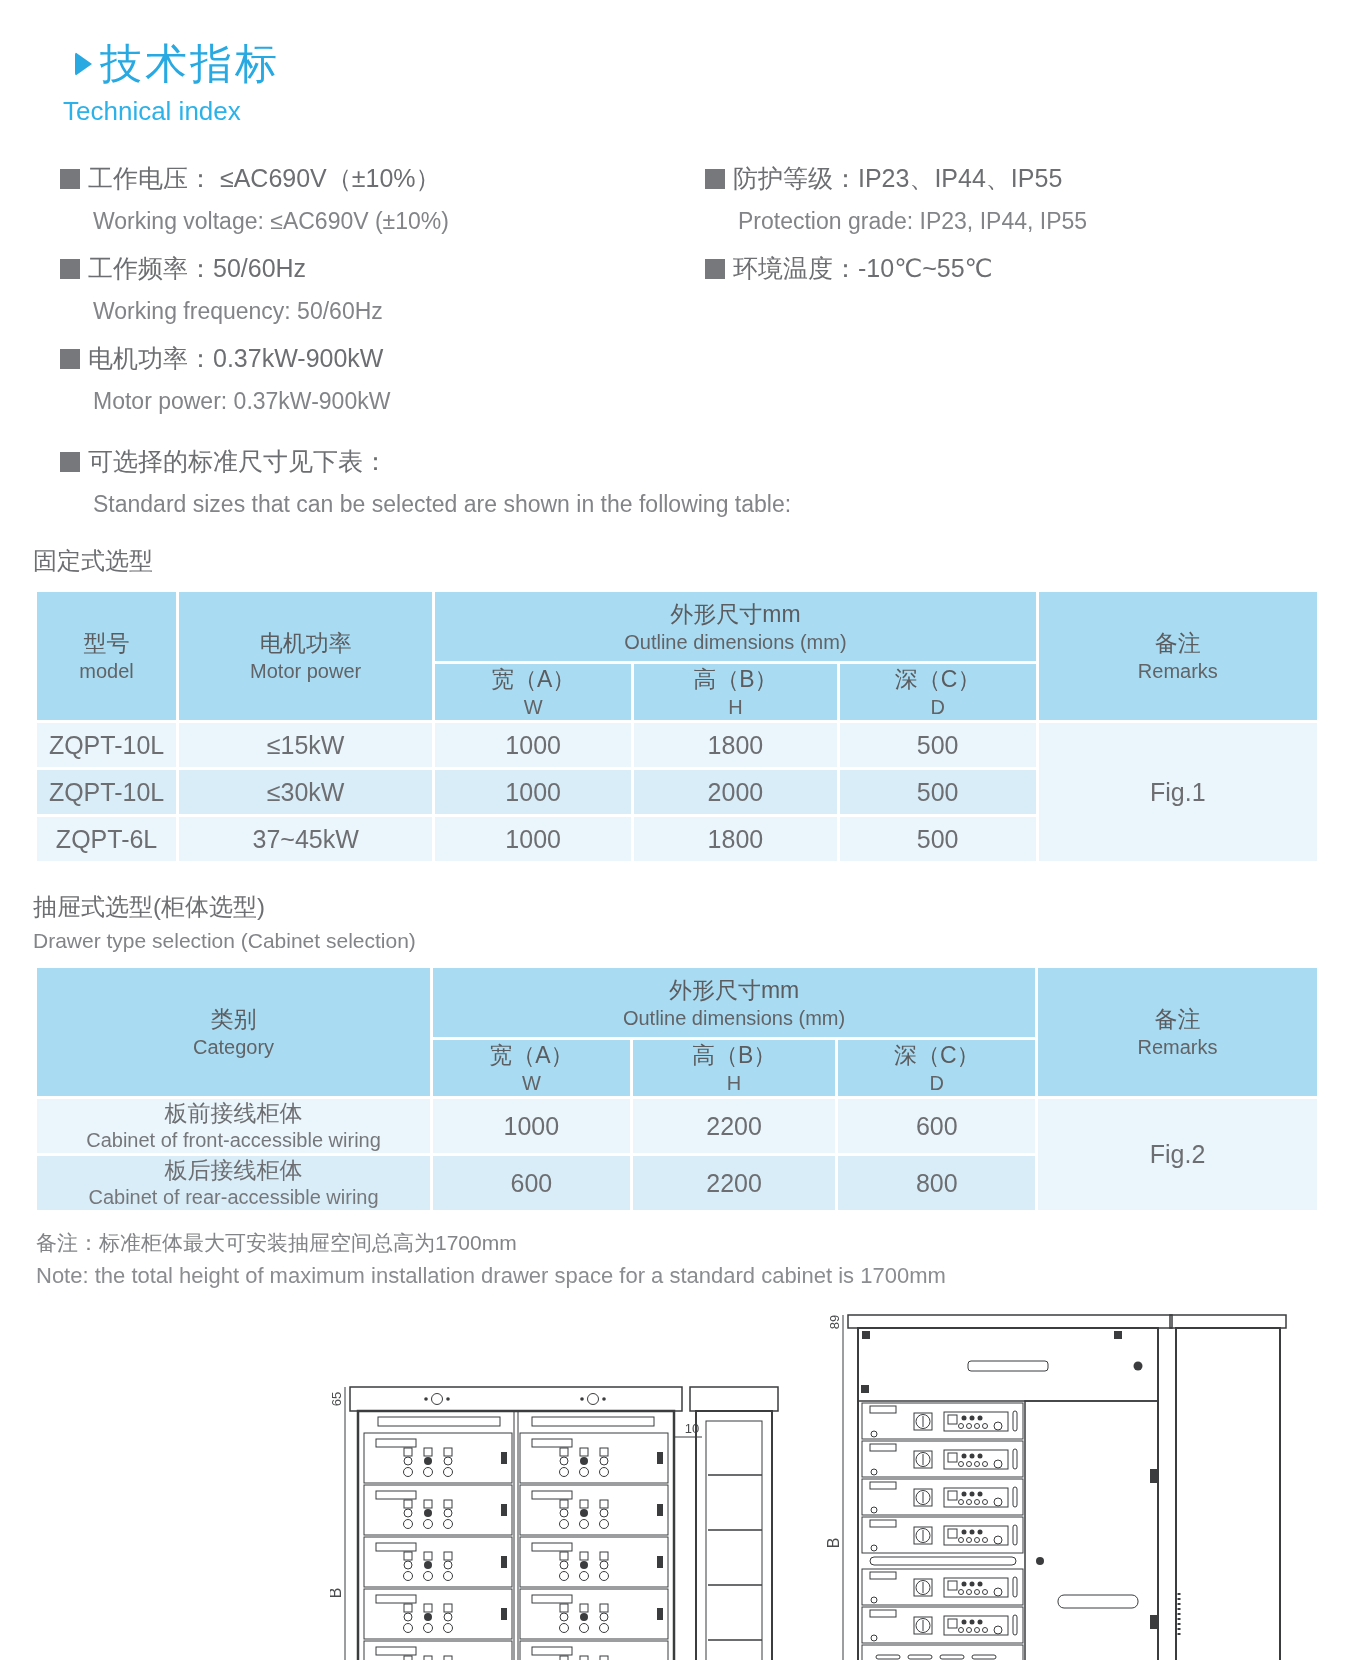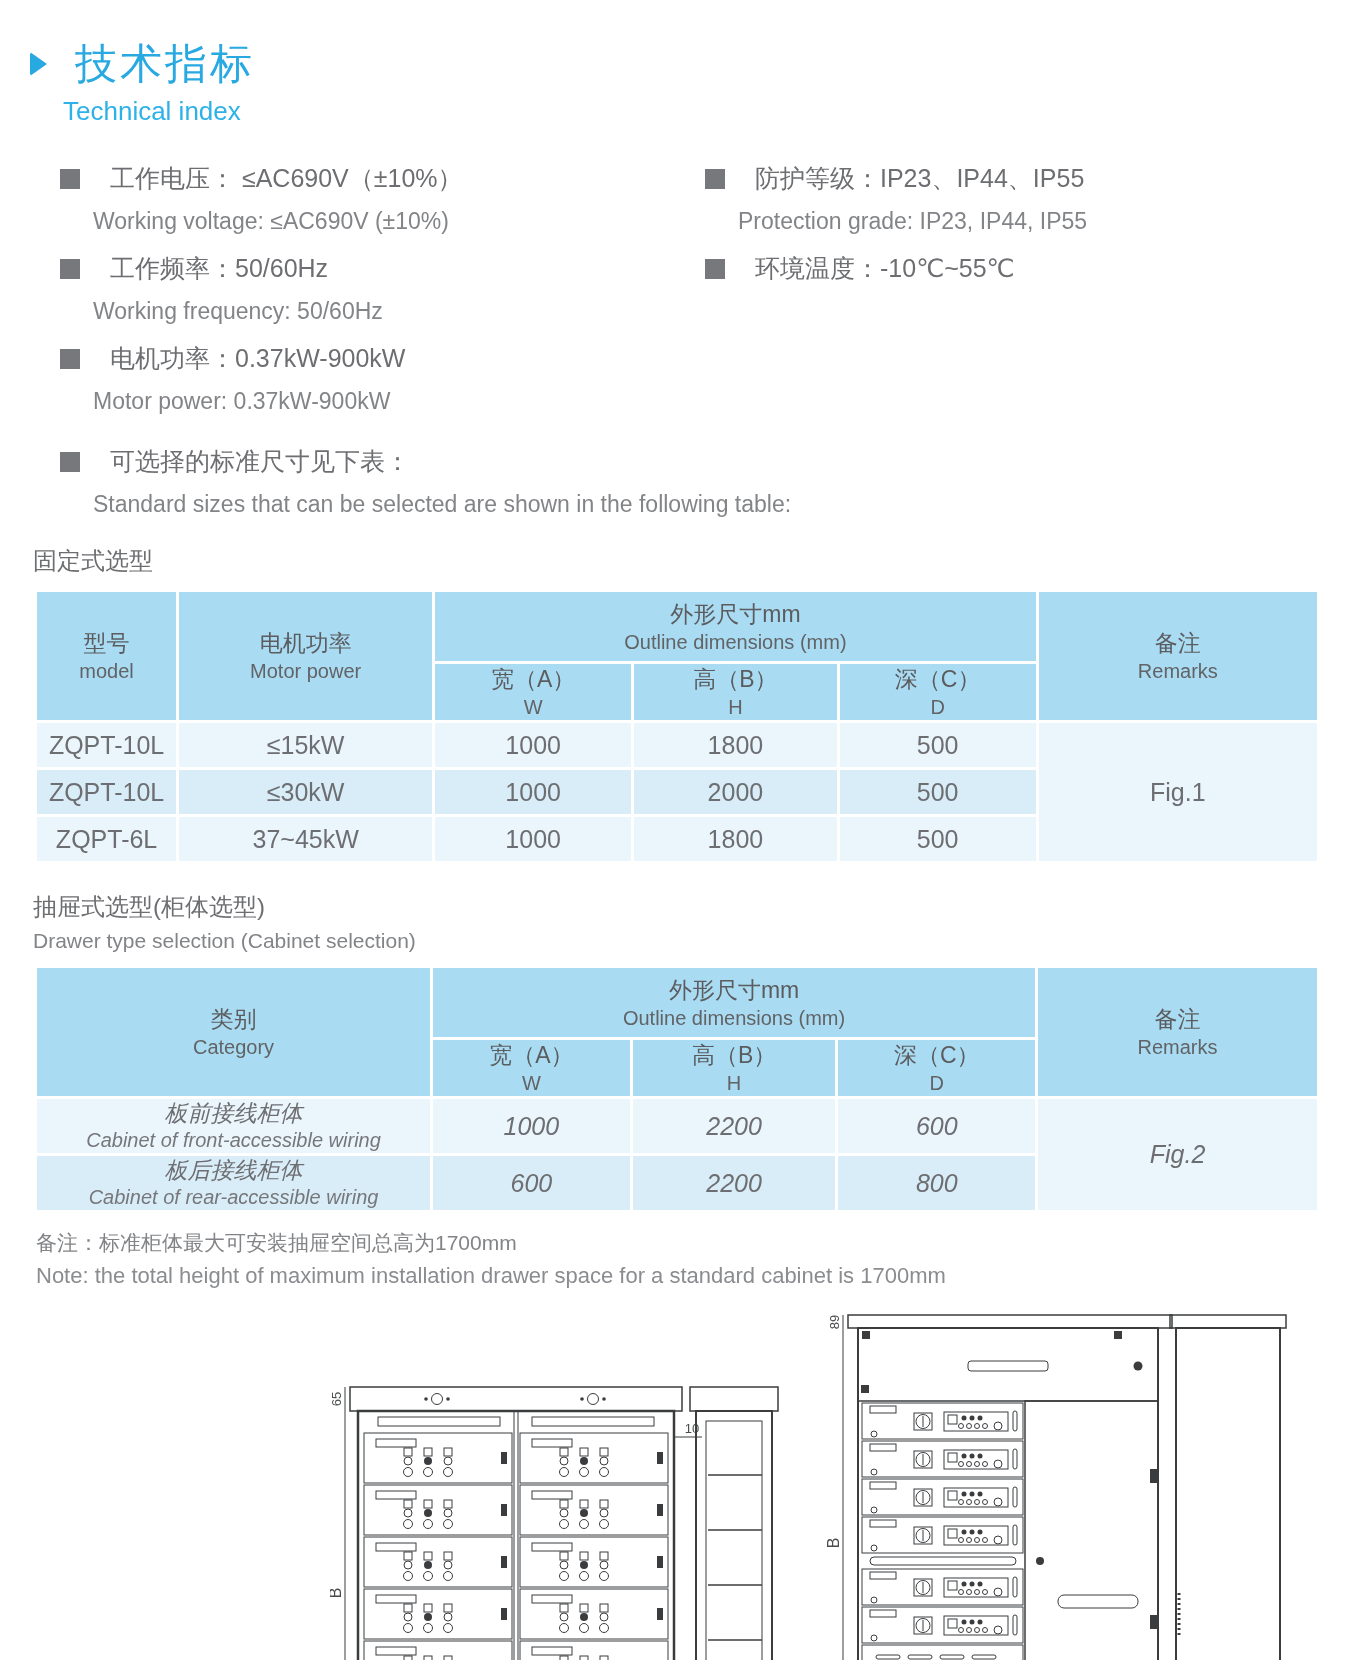--- a/index.html
+++ b/index.html
@@ -1,30 +1,30 @@
 <!DOCTYPE html>
 <html><head>
 <meta charset="utf-8">
 <style>
   html,body{margin:0;padding:0;background:#ffffff;}
   body{font-family:"Liberation Sans","DejaVu Sans",sans-serif;color:#6d6e71;}
   .page{position:relative;width:1357px;height:1660px;background:#fff;overflow:hidden;}
 
   
-  .title-row{display:flex;align-items:center;gap:28px;padding:36px 0 0 30px;}
+  .title-row{display:flex;align-items:center;gap:8px;padding:36px 0 0 30px;margin-left:45px;}
   .arrow-icon{width:0;height:0;border-left:17px solid #29a9e1;border-top:12px solid transparent;border-bottom:12px solid transparent;border-radius:3px;}
   .title-cn{font-size:42px;color:#29a9e1;letter-spacing:3px;}
   .title-en{font-size:26px;color:#2cb1e8;margin:4px 0 0 63px;}
 
   
   .specs{display:flex;margin:18px 0 0 60px;}
   .spec-col-left{width:645px;}
   .spec-col-right{width:600px;}
   .spec-item{margin-top:17px;}
-  .spec-cn{display:flex;align-items:center;gap:30px;font-size:25px;color:#6d6e71;}
+  .spec-cn{display:flex;align-items:center;gap:8px;font-size:25px;color:#6d6e71;}
   .bullet{width:20px;height:20px;background:#77787b;flex:0 0 auto;}
   .spec-en{font-size:23px;color:#828487;margin:13px 0 0 33px;}
   .sizes-note{margin:30px 0 0 60px;}
 
   
   .sec-cn{font-size:24px;color:#6d6e71;margin:27px 0 0 33px;}
   .sec-en{font-size:21px;color:#828487;margin:6px 0 0 33px;}
 
   
   table.spec-table{width:1286px;margin:12px 0 0 34px;border-collapse:separate;border-spacing:3px;table-layout:fixed;}
@@ -33,21 +33,21 @@
   .hd .cn{font-size:23px;line-height:30px;}
   .hd .en{font-size:20px;line-height:26px;color:#626366;}
   .cell-light{background:#ebf6fc;}
   .cell-mid{background:#d9edf8;}
   .val{font-size:25px;color:#6d6e71;}
   .cat .cn{font-size:23px;line-height:29px;}
   .cat .en{font-size:20px;line-height:25px;color:#76777a;}
   tr.hrow-top th{height:69px;}
   tr.hrow-sub th{height:47px;}
   tr.drow td{height:44px;}
-  tr.drow2 td{height:53px;font-style:italic;}
+  tr.drow2 td{height:53px;}
 
   .footnote-cn{font-size:21px;color:#828487;margin:16px 0 0 36px;}
   .footnote-en{font-size:22px;color:#8a8c8f;margin:6px 0 0 36px;}
 
   
   .figures{display:flex;align-items:flex-start;margin:4px 0 0 330px;gap:28px;}
   .fig1-wrap{margin-top:72px;}
   svg text{fill:#4a4b4d;}
   .drawline{stroke:#3b3c3e;fill:none;}
 </style>

